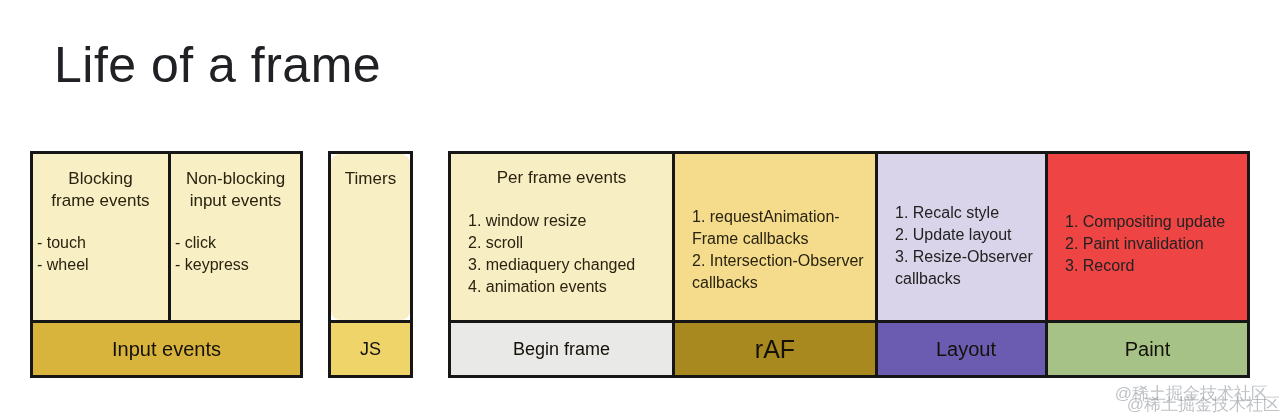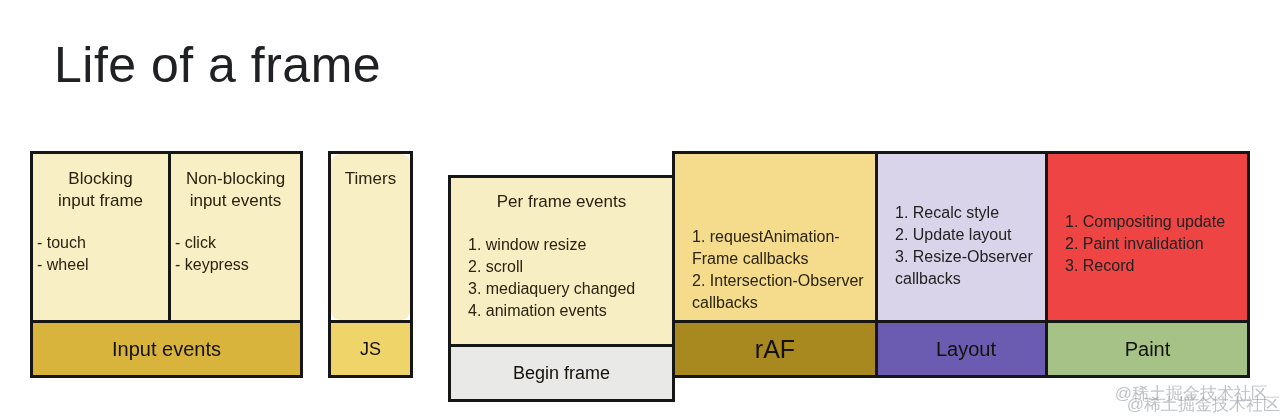--- a/index.html
+++ b/index.html
@@ -74,29 +74,29 @@
   .box-input .col-a { width: 135px; }
   .box-input .divider { width: 3px; background: #161616; height: 100%; }
   .box-input .col-b { flex: 1; }
   .box-input .hdr-inner { max-width: 104px; }
   .box-input .label { background: #d9b43c; }
   
   .box-js { left: 328px; width: 85px; }
   .box-js .content { background: #f8efc5; border-radius: 9px; }
   .box-js .label { background: #efd469; font-size: 18px; }
   
-  .box-begin { left: 448px; width: 227px; margin-top: 24px; }
+  .box-begin { left: 448px; width: 227px; }
   .box-begin .content { background: #f8eec3; }
   .box-begin .hdr { padding-top: 13px; }
   .box-begin .list { margin-top: 21px; }
   .box-begin .label { background: #e9e9e8; font-size: 18px; }
   
   .box-raf { left: 672px; width: 206px; }
   .box-raf .content { background: #f4dc8c; }
-  .box-raf .list { padding-top: 72px; }
+  .box-raf .list { padding-top: 52px; }
   .box-raf .label { background: #a8891f; font-size: 25px; }
   
   .box-layout { left: 875px; width: 182px; }
   .box-layout .content { background: #d9d4ea; color: #222222; }
   .box-layout .list { padding-top: 48px; padding-right: 6px; }
   .box-layout .label { background: #6b5cb2; }
   
   .box-paint { left: 1045px; width: 205px; }
   .box-paint .content { background: #ef4444; color: #222222; }
   .box-paint .list { padding-top: 57px; }
@@ -116,21 +116,21 @@
 <body>
 
 <div class="stage">
 
   <h1 class="title">Life of a frame</h1>
 
   <section class="box box-input">
     <div class="content">
       <div class="col-a">
         <div class="hdr">
-          <span class="hdr-inner">Blocking input frame</span>
+          <span class="hdr-inner">Blocking frame events</span>
         </div>
         <div class="dash-list">
           <div>- touch</div>
           <div>- wheel</div>
         </div>
       </div>
       <div class="divider"></div>
       <div class="col-b">
         <div class="hdr">
           <span class="hdr-inner">Non-blocking input events</span>

